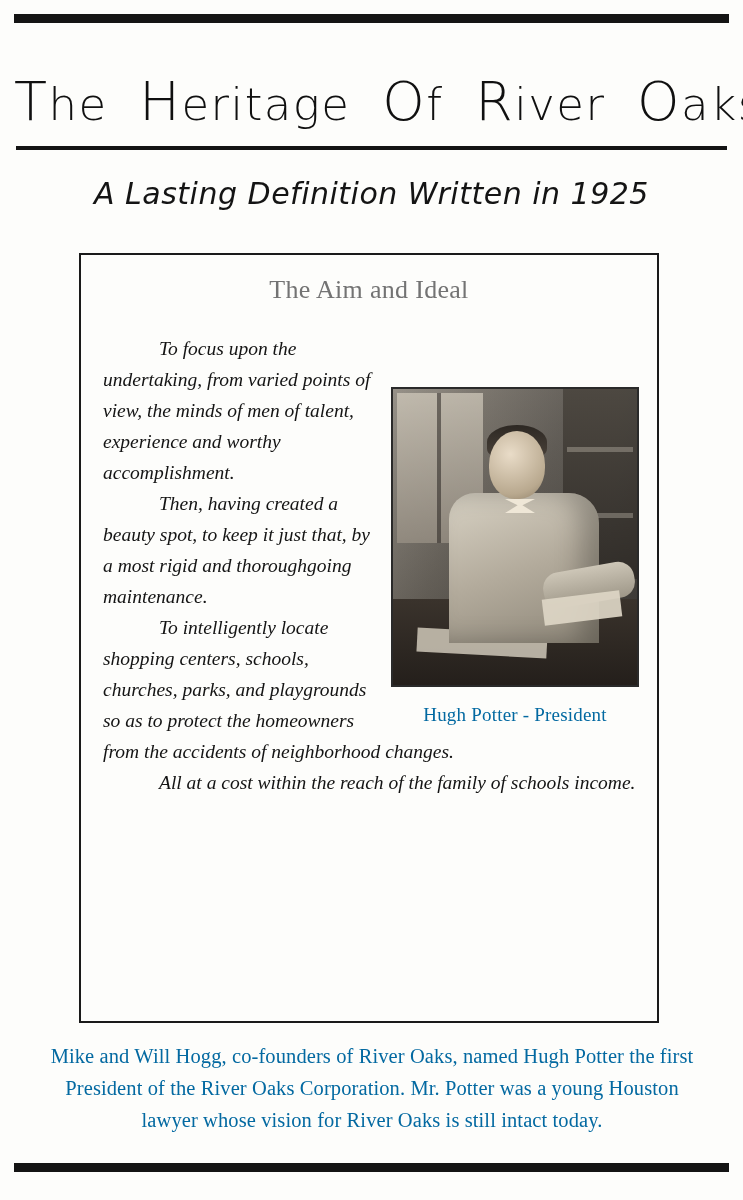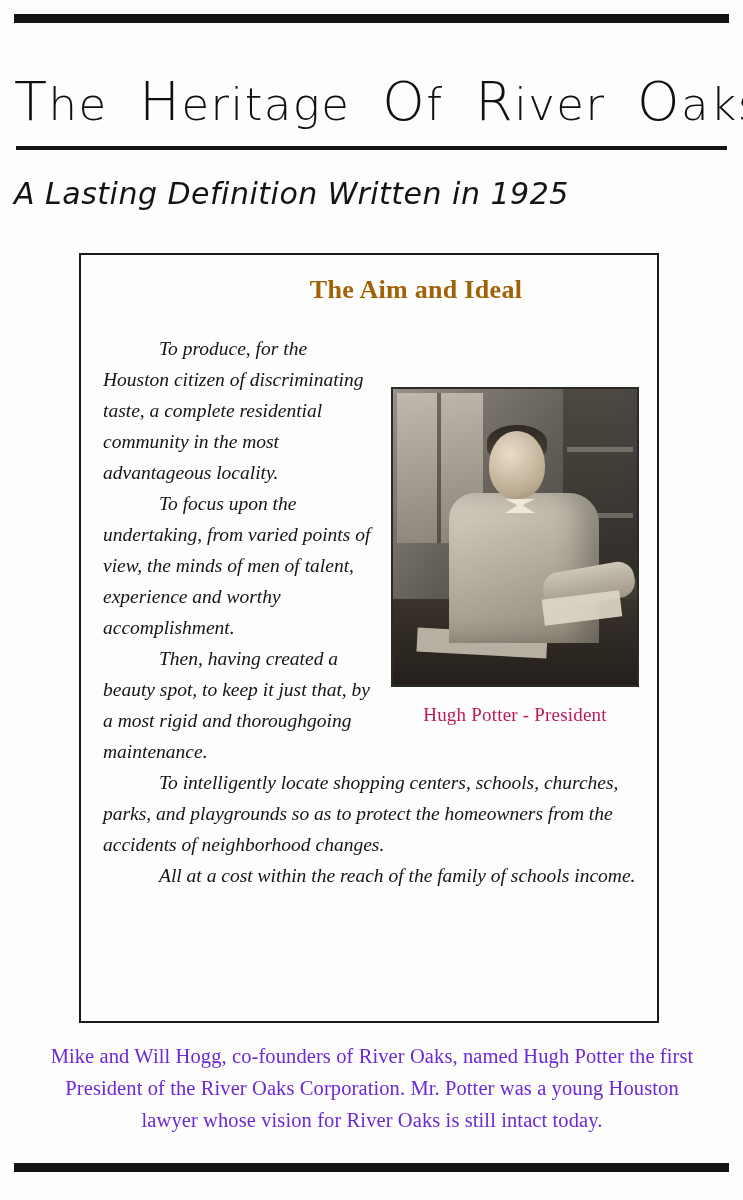--- a/index.html
+++ b/index.html
@@ -64,21 +64,21 @@
     height: 4px;
     background: #141414;
   }
 
   
   .subtitle {
     position: absolute;
     left: 14px;
     top: 176px;
     width: 715px;
-    text-align: left;
+    text-align: center;
     font-family: "DejaVu Sans", sans-serif;
     font-size: 30px;
     font-weight: 400;
     letter-spacing: 0.5px;
     color: #141414;
     font-style: italic;
   }
 
   
   .frame {
@@ -92,25 +92,24 @@
     box-sizing: border-box;
   }
 
   .aim-heading {
     position: absolute;
     left: 0;
     top: 20px;
     width: 100%;
     text-align: center;
     font-family: "Liberation Serif", serif;
-    font-weight: bold;
+    font-weight: normal;
     font-size: 26px;
     letter-spacing: 0.3px;
-    color: #a16207;
-    padding-left: 47px;
+    color: #737373;
   }
 
   .body-copy {
     position: absolute;
     left: 22px;
     top: 78px;
     width: 536px;
     font-family: "Liberation Serif", serif;
     font-style: italic;
     font-size: 19.5px;
@@ -231,36 +230,36 @@
     transform: rotate(-10deg);
     border-radius: 16px;
   }
 
   .caption {
     width: 248px;
     text-align: center;
     font-family: "Liberation Serif", serif;
     font-style: normal;
     font-size: 19px;
-    color: #be185d;
+    color: #0369a1;
     margin-top: 12px;
     letter-spacing: .2px;
   }
 
   
   .footnote {
     position: absolute;
     left: 40px;
     top: 1040px;
     width: 664px;
     font-family: "Liberation Serif", serif;
     font-size: 20.5px;
     line-height: 32px;
     text-align: center;
-    color: #6d28d9;
+    color: #0369a1;
     letter-spacing: .1px;
   }
 </style>
 </head>
 <body>
 
 <div class="page">
 
   <div class="rule-top"></div>
 
@@ -284,21 +283,20 @@
           <div class="torso"></div>
           <div class="arm"></div>
           <div class="bowtie"></div>
           <div class="hair"></div>
           <div class="head"></div>
           <div class="paper1"></div>
         </div>
         <div class="caption">Hugh Potter - President</div>
       </div>
 
-      <p>To produce, for the Houston citizen of discriminating taste, a complete residential community in the most advantageous locality.</p>
       <p>To focus upon the undertaking, from varied points of view, the minds of men of talent, experience and worthy accomplishment.</p>
       <p>Then, having created a beauty spot, to keep it just that, by a most rigid and thoroughgoing maintenance.</p>
       <p>To intelligently locate shopping centers, schools, churches, parks, and playgrounds so as to protect the homeowners from the accidents of neighborhood changes.</p>
       <p>All at a cost within the reach of the family of schools income.</p>
     </div>
   </div>
 
   <div class="footnote">Mike and Will Hogg, co-founders of River Oaks, named Hugh Potter the first President of the River Oaks Corporation. Mr. Potter was a young Houston lawyer whose vision for River Oaks is still intact today.</div>
 
   <div class="rule-bottom"></div>

